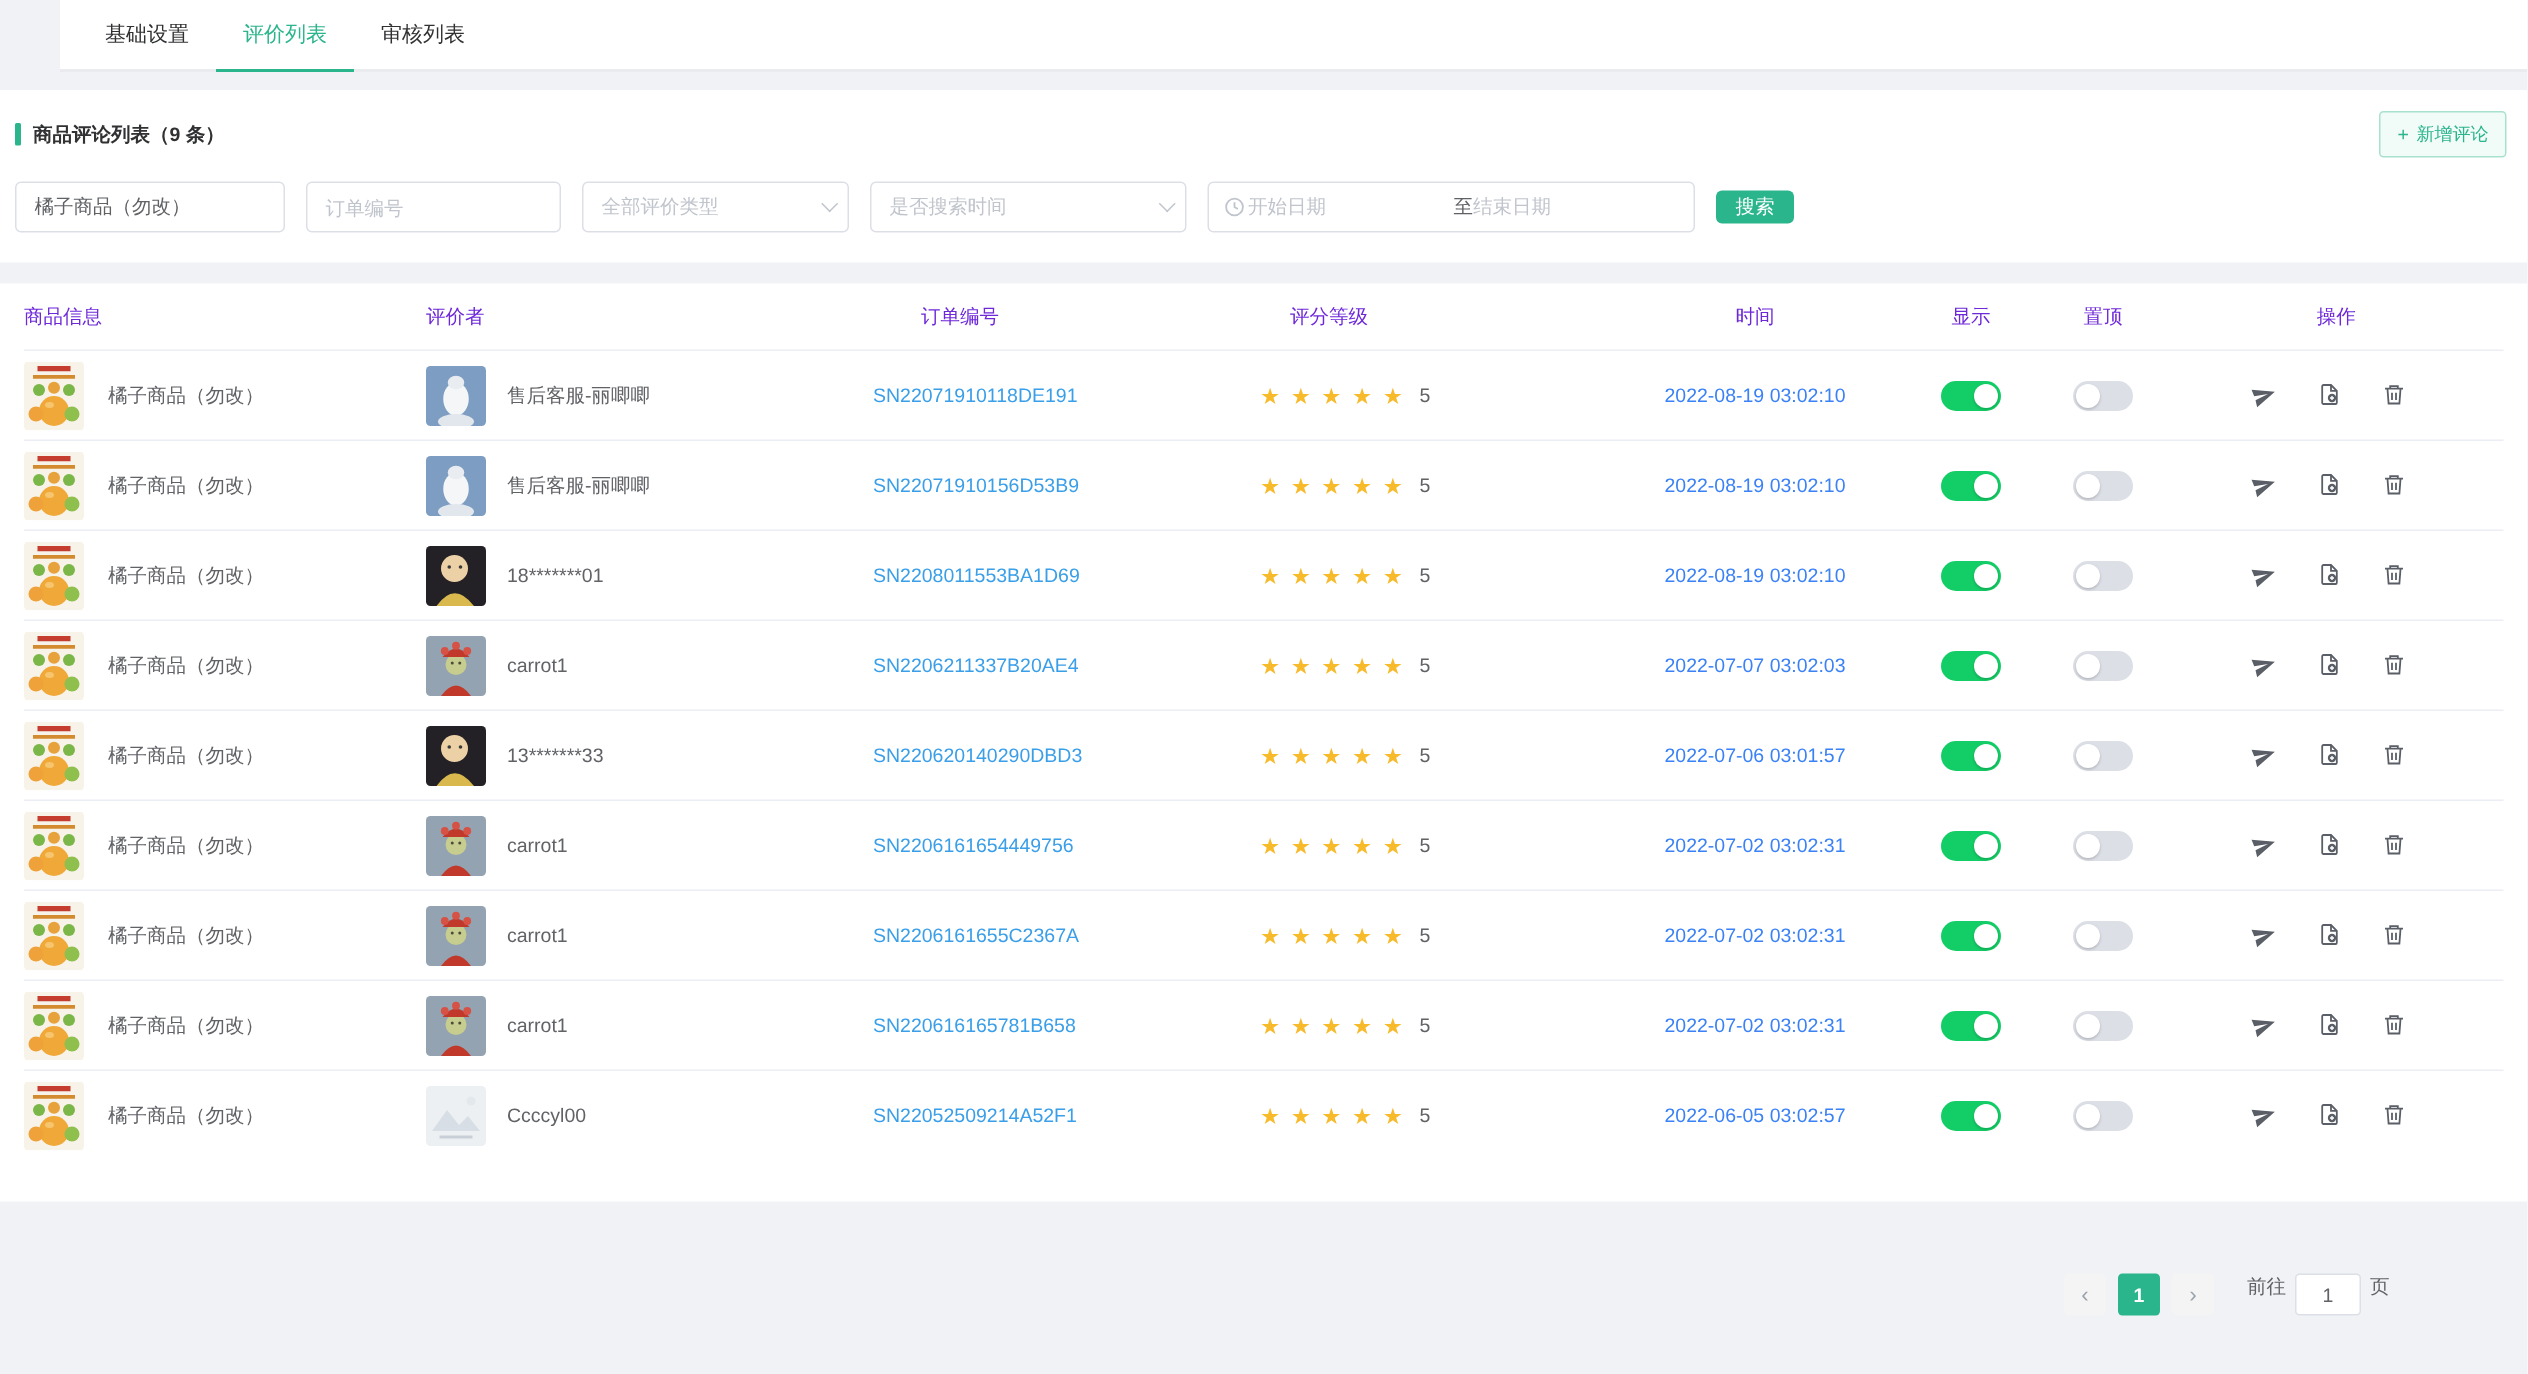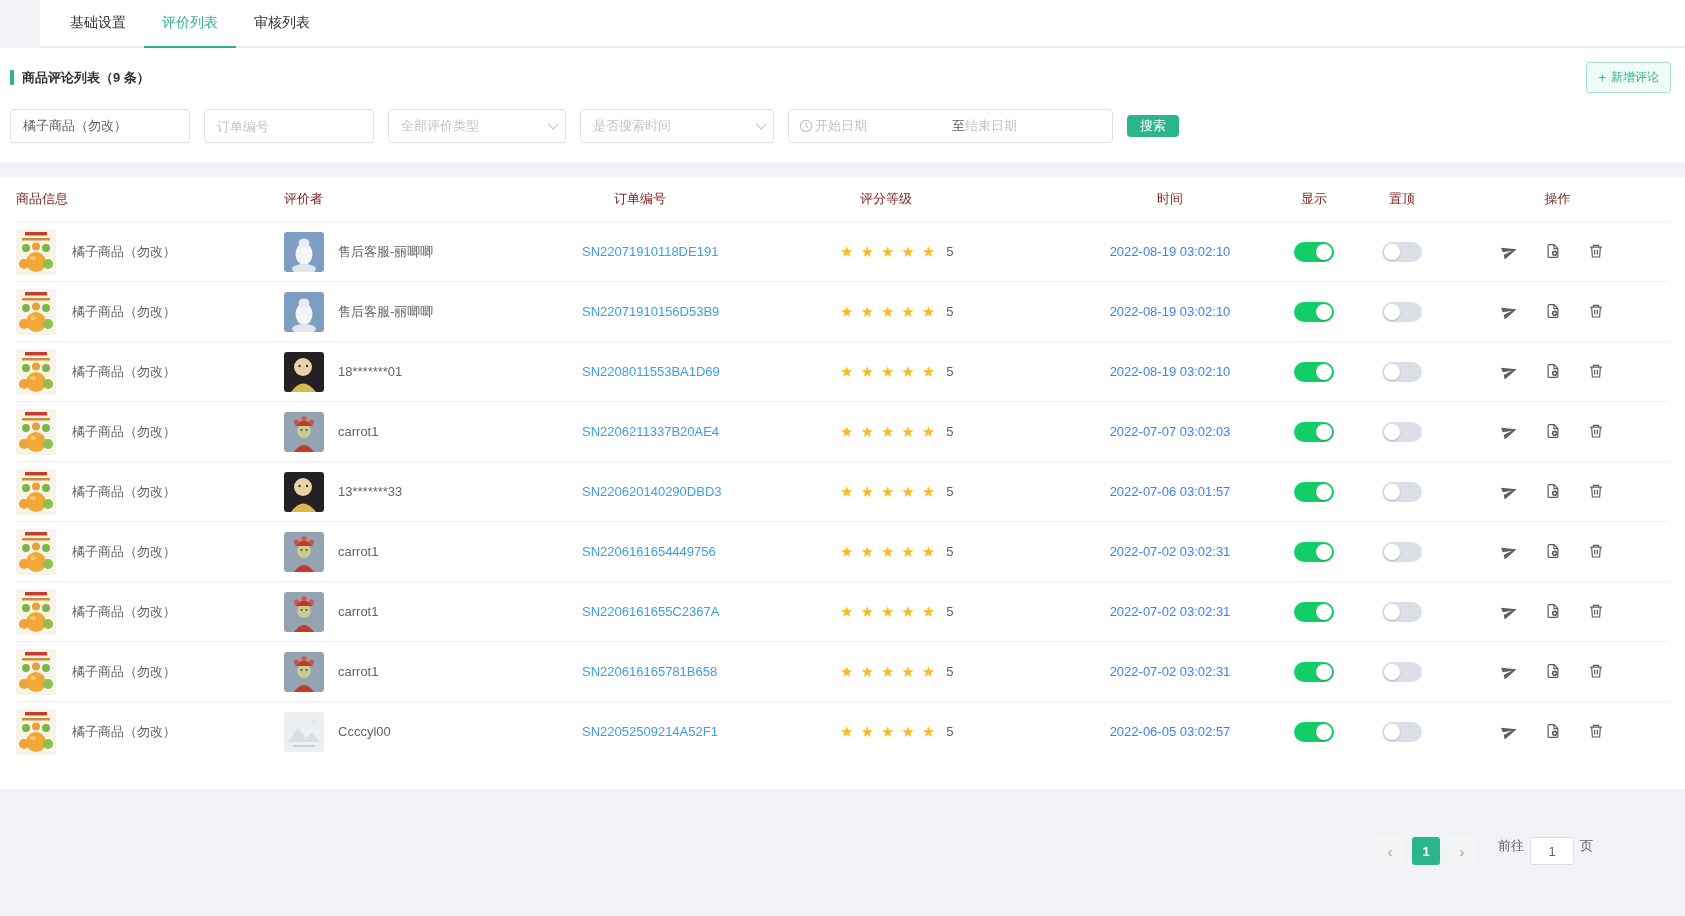--- a/index.html
+++ b/index.html
@@ -6,21 +6,21 @@
   html,body { width:1685px; height:916px; overflow:hidden; }
   body { background:#f0f2f5; font-family:"Liberation Sans","DejaVu Sans",sans-serif; color:#606266; font-size:13px; }
 
   
   .tabbar { background:#fff; height:48px; display:flex; align-items:flex-end; padding-left:12px; border-bottom:2px solid #e9ebee;margin-left:40px; }
   .tab { font-size:14px; color:#303133; padding:0 18px 14px 18px; margin-bottom:-2px; cursor:pointer; border-bottom:2px solid transparent; }
   .tab.active { color:#2bb58c; border-bottom-color:#2bb58c; }
 
   
   .card { background:#fff; }
-  .filter-card { padding:14px 10px 20px 10px; }
+  .filter-card { margin-top:12px; padding:14px 10px 20px 10px; }
   .sec-head { display:flex; align-items:center; justify-content:space-between; margin-bottom:16px; }
   .sec-title { display:flex; align-items:center; font-weight:bold; color:#303133; font-size:13px; }
   .sec-bar { width:4px; height:15px; background:#2bb58c; border-radius:1px; margin-right:8px; }
   .btn-add { display:inline-flex; align-items:center; gap:5px; font-size:12px; color:#2bb58c; background:#f1fbf7; border:1px solid #a9e1cf; border-radius:3px; padding:6px 11px; cursor:pointer; margin-right:4px; }
   .btn-add .plus { font-size:13px; line-height:1; }
 
   .filters { display:flex; align-items:center; }
   .f-item { height:34px; border:1px solid #dcdfe6; border-radius:4px; background:#fff; margin-right:14px; display:flex; align-items:center; font-size:13px; }
   input.f-item { padding:0 12px; color:#606266; outline:none; }
   input.f-item::placeholder, .ph { color:#c0c4cc; }
@@ -28,21 +28,21 @@
   .chev { width:8px; height:8px; border-right:1.5px solid #c0c4cc; border-bottom:1.5px solid #c0c4cc; transform:rotate(45deg) translateY(-3px); }
   .daterange { width:325px; padding:0 10px; cursor:pointer; }
   .dr-mid { color:#606266; }
   .dr-part { flex:1; }
   .clock { display:inline-flex; margin-right:2px; }
   .btn-search { height:22px; width:52px; background:#2bb58c; color:#fff; border:none; border-radius:4px; font-size:13px; cursor:pointer; }
 
   
   .table-card { margin-top:14px; padding:0 16px 28px 16px; }
   .tr { display:grid; grid-template-columns:268px 282px 274px 230px 200px 88px 88px 1fr; align-items:center; }
-  .thead { height:44px; color:#7f1d1d; font-size:13px; }
+  .thead { height:44px; color:#6d28d9; font-size:13px; }
   .thead .th-order { padding-left:48px; }
   .thead .th-rating { padding-left:20px; }
   .row { height:60px; border-top:1px solid #ebeef5; }
   .td { display:flex; align-items:center; }
   .c-center { justify-content:center; }
   .thumb { width:40px; height:46px; border-radius:3px; overflow:hidden; flex:none; margin-right:16px; }
   .avatar { width:40px; height:40px; border-radius:3px; overflow:hidden; flex:none; margin-right:14px; }
   .thumb svg, .avatar svg { display:block; }
   .pname, .rname { color:#606266; }
   a.order { color:#3a9fe8; text-decoration:none; cursor:pointer;margin-left:16px; }
@@ -85,21 +85,21 @@
       <span>新增评论</span>
     </button>
   </div>
   <div class="filters">
     <input class="f-item" style="width: 180px;" value="橘子商品（勿改）">
     <input class="f-item" style="width: 170px;" placeholder="订单编号">
     <div class="f-item sel" style="width:178px">
       <span>全部评价类型</span>
       <span class="chev"></span>
     </div>
-    <div class="f-item sel" style="width:194px">
+    <div class="f-item sel" style="width:211px">
       <span>是否搜索时间</span>
       <span class="chev"></span>
     </div>
     <div class="f-item daterange">
       <span class="clock">
         <svg width="14" height="14" viewBox="0 0 14 14" fill="none" stroke="#c0c4cc" stroke-width="1.2">
             <circle cx="7" cy="7" r="5.6"></circle>
             <path d="M7 3.8V7l2.2 1.4"></path>
           </svg>
       </span>

